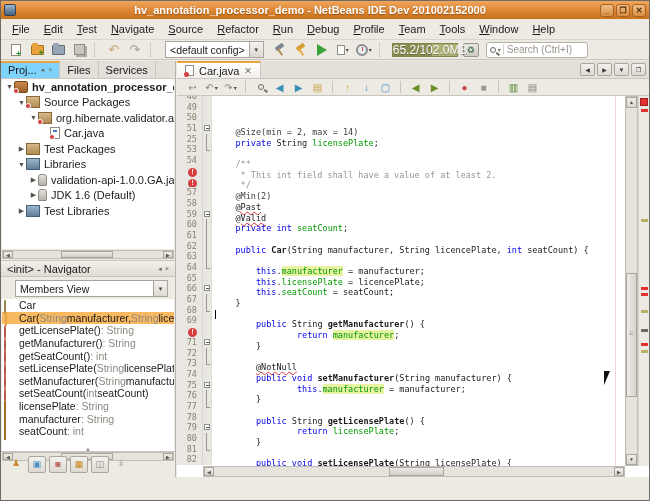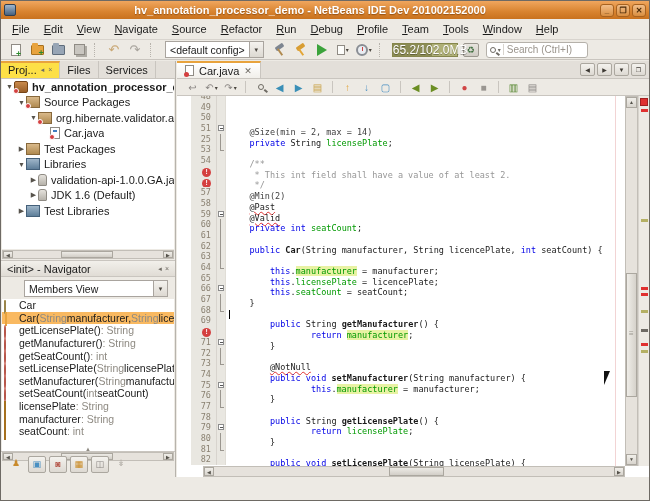--- a/index.html
+++ b/index.html
@@ -56,21 +56,21 @@
   .searchbox .dd2 { font-size:6px; color:#6E6A63; margin:0 2px; }
   .searchbox .ph { color:#9A948C; font-size:10px; white-space:nowrap; overflow:hidden; border-left:1px solid #D8D4CE; padding-left:3px; }
 
   
   .left { position:absolute; left:0; top:60px; width:175px; bottom:23px; background:#EDEAE4; border-right:1px solid #B7B3AC; }
   .editor { position:absolute; left:176px; top:60px; right:0; bottom:23px; background:#fff; }
 
   
   .ltabs { position:absolute; left:0; top:0; right:0; height:18px; background:#E3DFD9; border-bottom:1px solid #C9C5BF; display:flex; }
   .ltab { padding:2px 7px; font-size:11px; border-right:1px solid #C9C5BF; display:flex; align-items:center; gap:4px; }
-  .ltab.active { background:#fde047; border-top:2px solid #E8A33D; padding-top:0; }
+  .ltab.active { background:#7dd3fc; border-top:2px solid #E8A33D; padding-top:0; }
   .mini { font-size:7px; color:#6E6A63; }
 
   
   .tree { position:absolute; left:1px; top:18px; right:1px; height:170px; background:#fff; overflow:hidden; }
   .trow { height:15.5px; display:flex; align-items:center; white-space:nowrap; }
   .texp { width:9px; font-size:7px; color:#57534C; text-align:center; flex:none; }
   .ticon { width:14px; height:12px; position:relative; margin-right:4px; flex:none; }
   .badge { position:absolute; left:-2px; bottom:-2px; width:6px; height:6px; border-radius:50%; background:#D43F3F; border:1px solid #fff; }
   .i-proj { background:linear-gradient(#C98A4B,#9A5F28); border:1px solid #774517; border-radius:2px; }
   .i-pkg { background:linear-gradient(#D9B98A,#B08A50); border:1px solid #87683B; }
@@ -81,21 +81,21 @@
   .trow .lbl { overflow:hidden; text-overflow:clip; }
 
   
   .hscroll { position:absolute; height:9px; background:#E6E2DC; border:1px solid #C2BEB7; display:flex; align-items:stretch; }
   .harrow { width:10px; background:linear-gradient(#F1EFEA,#D8D4CD); border:1px solid #ABA79F; font-size:5px; line-height:7px; text-align:center; color:#55524B; flex:none; }
   .hthumb { background:linear-gradient(#EDEBE6,#D2CEC7); border:1px solid #ABA79F; }
 
   
   .navhead { position:absolute; left:0; top:199px; right:0; height:17px; background:linear-gradient(#F2F0EB,#E0DCD5); border-top:1px solid #C9C5BF; border-bottom:1px solid #C9C5BF; display:flex; align-items:center; padding:0 6px; }
   .navhead .t { flex:1; font-size:11px; }
-  .navcombo { position:absolute; left:19px; top:219px; right:3px; height:17px; }
+  .navcombo { position:absolute; left:10px; top:219px; right:3px; height:17px; }
   .navlist { position:absolute; left:1px; top:238px; right:1px; height:152px; background:#fff; overflow:hidden; }
   .nrow { height:12.6px; display:flex; align-items:center; white-space:nowrap; font-size:10.5px; padding-left:2px; }
   .nrow.sel { background:#F9B961; }
   .nicon { width:11px; height:9px; margin-right:4px; flex:none; position:relative; }
   .n-ctor { width:8px; height:8px; border:1.5px solid #E8A33D; transform:rotate(45deg); margin-left:1px; background:#FDEECB; }
   .n-method { width:9px; height:9px; border-radius:50%; background:#E98A7E; border:1px solid #B5564A; }
   .n-field { width:9px; height:9px; background:#E8A33D; border:1px solid #A6701E; }
   .n-class { width:9px; height:9px; background:#D9C27E; border:1px solid #9A854A; border-radius:2px; }
   .gray { color:#8E8A82; }
   .filterbar { position:absolute; left:0; bottom:0; right:0; height:26px; border-top:1px solid #C9C5BF; display:flex; align-items:center; gap:3px; padding-left:6px; }
@@ -112,21 +112,21 @@
   .ebtns { margin-left:auto; display:flex; gap:2px; align-items:center; padding-right:3px; }
   .ebtn { width:15px; height:13px; background:linear-gradient(#F4F2EE,#DDD9D2); border:1px solid #ABA79F; border-radius:2px; font-size:6px; text-align:center; line-height:12px; color:#3E3A34; }
 
   
   .edbar { position:absolute; left:0; top:18px; right:0; height:17px; background:#EDEAE4; border-bottom:1px solid #C9C5BF; display:flex; align-items:center; padding-left:8px; gap:4px; }
   .ebi { width:15px; height:14px; display:flex; align-items:center; justify-content:center; font-size:10px; }
   .esep { width:1px; height:12px; background:#C9C5BF; margin:0 3px; }
 
   
   .codewrap { position:absolute; left:0; top:35px; right:24px; bottom:11px; overflow:hidden; background:#fff; }
-  .lines { margin-top:-5px;padding-left:14px; }
+  .lines { margin-top:-5px; }
   .line { height:10.7px; display:flex; font-family:"DejaVu Sans Mono", monospace; font-size:8.5px; line-height:10.7px; }
   .gut { width:26px; flex:none; background:#E9E7E1; color:#8A8171; text-align:right; padding-right:5px; border-right:1px solid #D8D4CE; }
   .gut .errico { display:inline-block; width:9px; height:9px; border-radius:50%; background:#D43F3F; color:#fff; font-size:7px; font-weight:bold; text-align:center; line-height:9px; margin-top:1px; }
   .foldc { width:9px; flex:none; position:relative; background:#E9E7E1; border-right:1px solid #E0DDD6; }
   .fold-s { position:absolute; left:1px; top:2px; width:6px; height:6px; border:1px solid #8C8C8C; background:#fff; }
   .fold-s::after { content:""; position:absolute; left:1px; top:2px; width:3px; height:1px; background:#555; }
   .fold-m { position:absolute; left:3px; top:0; bottom:0; border-left:1px solid #9A968F; }
   .fold-e { position:absolute; left:3px; top:0; height:7px; width:4px; border-left:1px solid #9A968F; border-bottom:1px solid #9A968F; }
   .codetext { flex:1; white-space:pre; position:relative; padding-left:3px;margin-top:36px; }
   .line.cur .codetext { background:#E9EFF8; }
@@ -175,21 +175,21 @@
     <span class="winbtns">
       <span class="winbtn">_</span>
       <span class="winbtn">❐</span>
       <span class="winbtn">✕</span>
     </span>
   </div>
 
   <div class="menubar" id="menubar">
       <span class="menu-item">File</span>
       <span class="menu-item">Edit</span>
-      <span class="menu-item">View</span>
+      <span class="menu-item">Test</span>
       <span class="menu-item">Navigate</span>
       <span class="menu-item">Source</span>
       <span class="menu-item">Refactor</span>
       <span class="menu-item">Run</span>
       <span class="menu-item">Debug</span>
       <span class="menu-item">Profile</span>
       <span class="menu-item">Team</span>
       <span class="menu-item">Tools</span>
       <span class="menu-item">Window</span>
       <span class="menu-item">Help</span>

